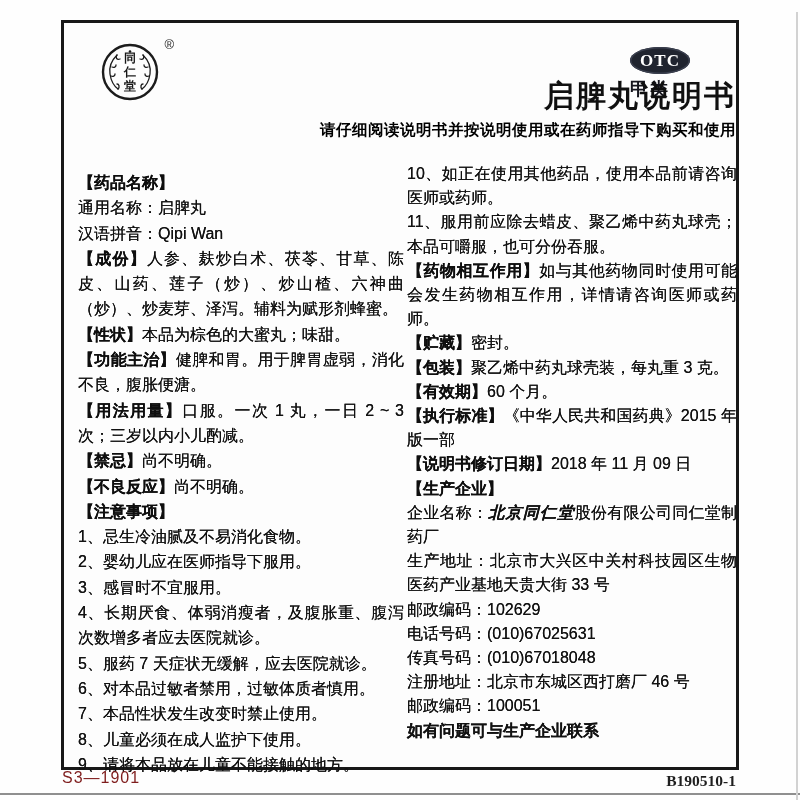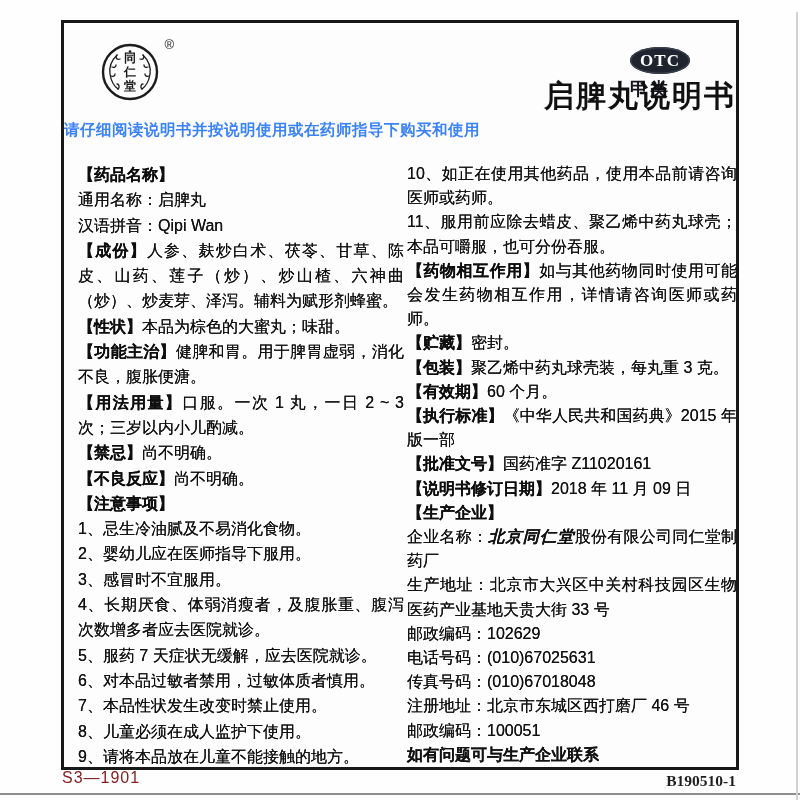--- a/index.html
+++ b/index.html
@@ -33,32 +33,32 @@
     box-shadow:inset 0 0 0 1.5px #3a3f4e;
   }
   .otc-class{margin-top:3px;font-size:18px;font-weight:bold;letter-spacing:2px;color:#15151d;}
 
   
   .title{
     position:absolute;left:0;top:53px;width:100%;text-align:right;
     font-size:30px;font-weight:bold;letter-spacing:2px;color:#101010;
   }
   .subtitle{
-    position:absolute;left:0;top:97px;width:100%;text-align:left;
-    font-size:15.5px;font-weight:bold;letter-spacing:.5px;color:#3b82f6;
+    position:absolute;left:0;top:97px;width:100%;text-align:right;
+    font-size:15.5px;font-weight:bold;letter-spacing:.5px;color:#000000;
   }
 
   
   .col{
     position:absolute;top:139px;
     font-size:16px;color:#121212;
     text-shadow:0 0 .4px currentColor; 
     text-align:justify;
   }
-  .col-left{left:14px;width:326px;line-height:25.3px;}
+  .col-left{left:14px;width:326px;line-height:25.3px;margin-top:8px;}
   .col-right{left:343px;width:330px;line-height:24.2px;}
   .col p{margin:0;}
   .hd{font-weight:bold;color:#0e0e0e;}
   .script{
     font-family:Liberation Serif, serif;
     font-weight:bold;font-style:italic;letter-spacing:1px;
   }
   .bold{font-weight:bold;}
 
   
@@ -140,21 +140,20 @@
         <p><span>9、请将本品放在儿童不能接触的地方。</span></p>
       </div>
     <div class="col col-right">
         <p><span>10、如正在使用其他药品，使用本品前请咨询医师或药师。</span></p>
         <p><span>11、服用前应除去蜡皮、聚乙烯中药丸球壳；本品可嚼服，也可分份吞服。</span></p>
         <p><span class="hd">【药物相互作用】</span><span>如与其他药物同时使用可能会发生药物相互作用，详情请咨询医师或药师。</span></p>
         <p><span class="hd">【贮藏】</span><span>密封。</span></p>
         <p><span class="hd">【包装】</span><span>聚乙烯中药丸球壳装，每丸重 3 克。</span></p>
         <p><span class="hd">【有效期】</span><span>60 个月。</span></p>
         <p><span class="hd">【执行标准】</span><span>《中华人民共和国药典》2015 年版一部</span></p>
-        <p><span class="hd">【批准文号】</span><span>国药准字 Z11020161</span></p>
         <p><span class="hd">【说明书修订日期】</span><span>2018 年 11 月 09 日</span></p>
         <p><span class="hd">【生产企业】</span></p>
         <p><span>企业名称：</span><span class="script">北京同仁堂</span><span>股份有限公司同仁堂制药厂</span></p>
         <p><span>生产地址：北京市大兴区中关村科技园区生物医药产业基地天贵大街 33 号</span></p>
         <p><span>邮政编码：102629</span></p>
         <p><span>电话号码：(010)67025631</span></p>
         <p><span>传真号码：(010)67018048</span></p>
         <p><span>注册地址：北京市东城区西打磨厂 46 号</span></p>
         <p><span>邮政编码：100051</span></p>
         <p><span class="bold">如有问题可与生产企业联系</span></p>

